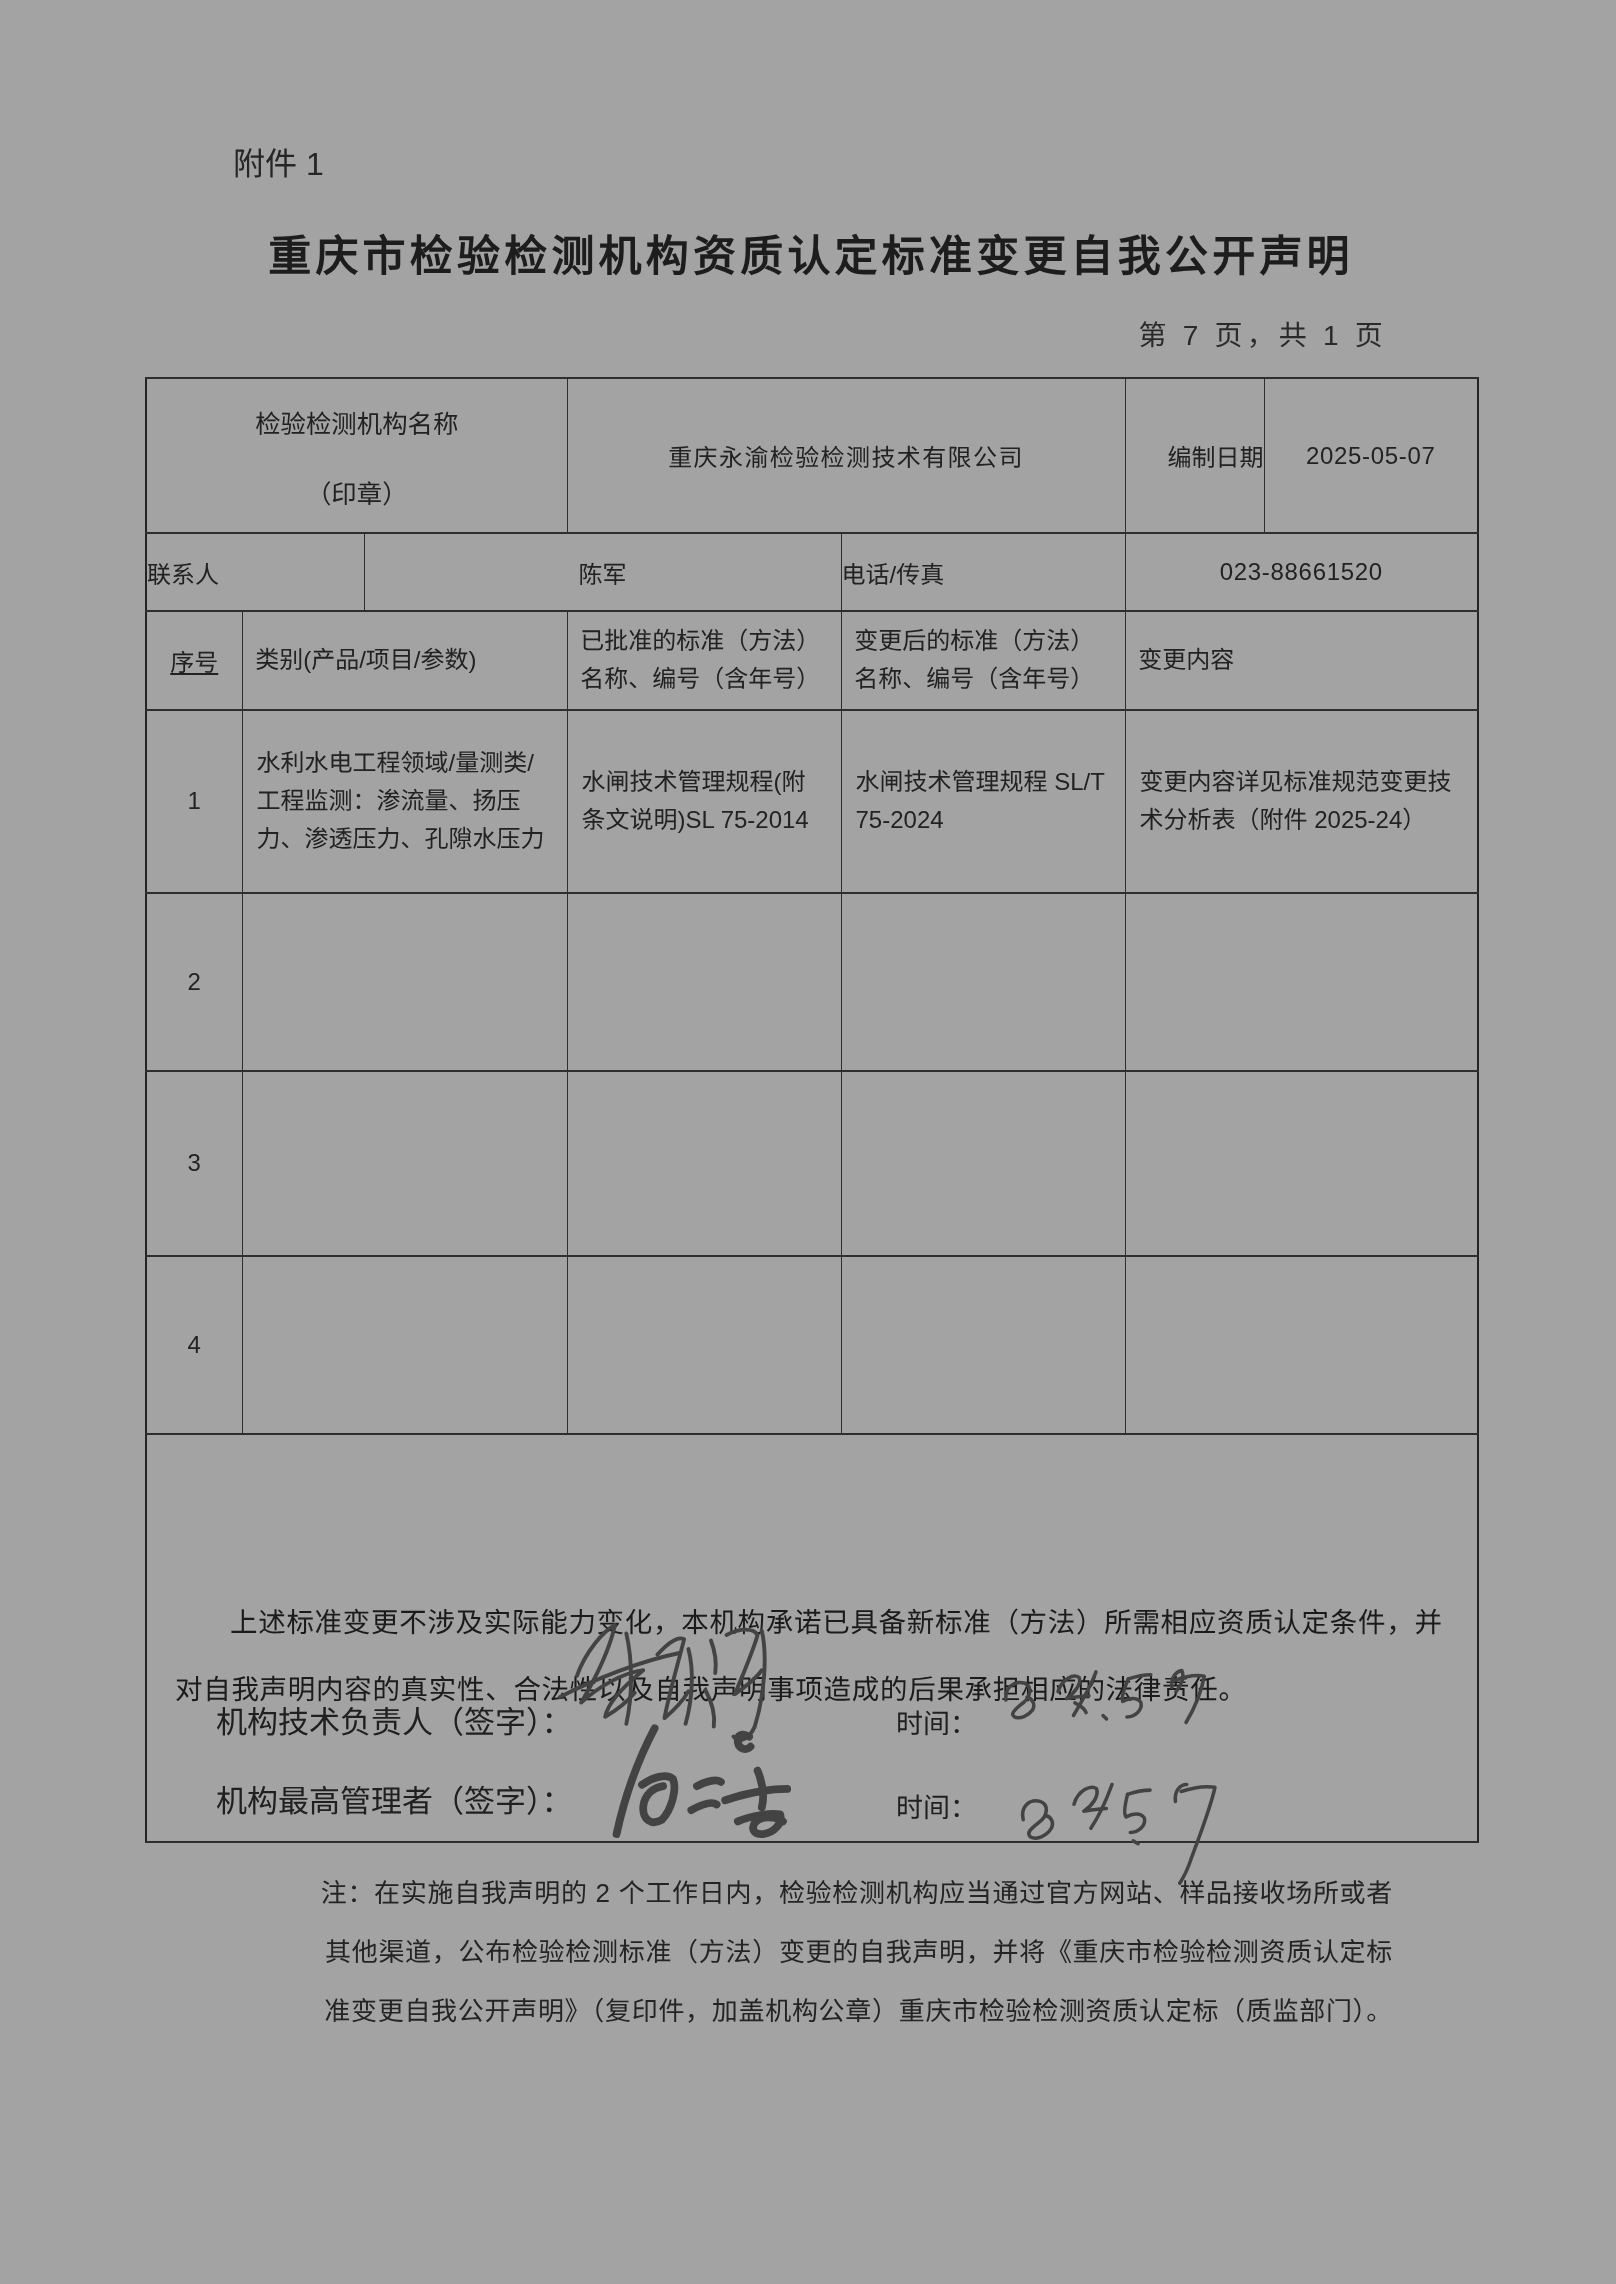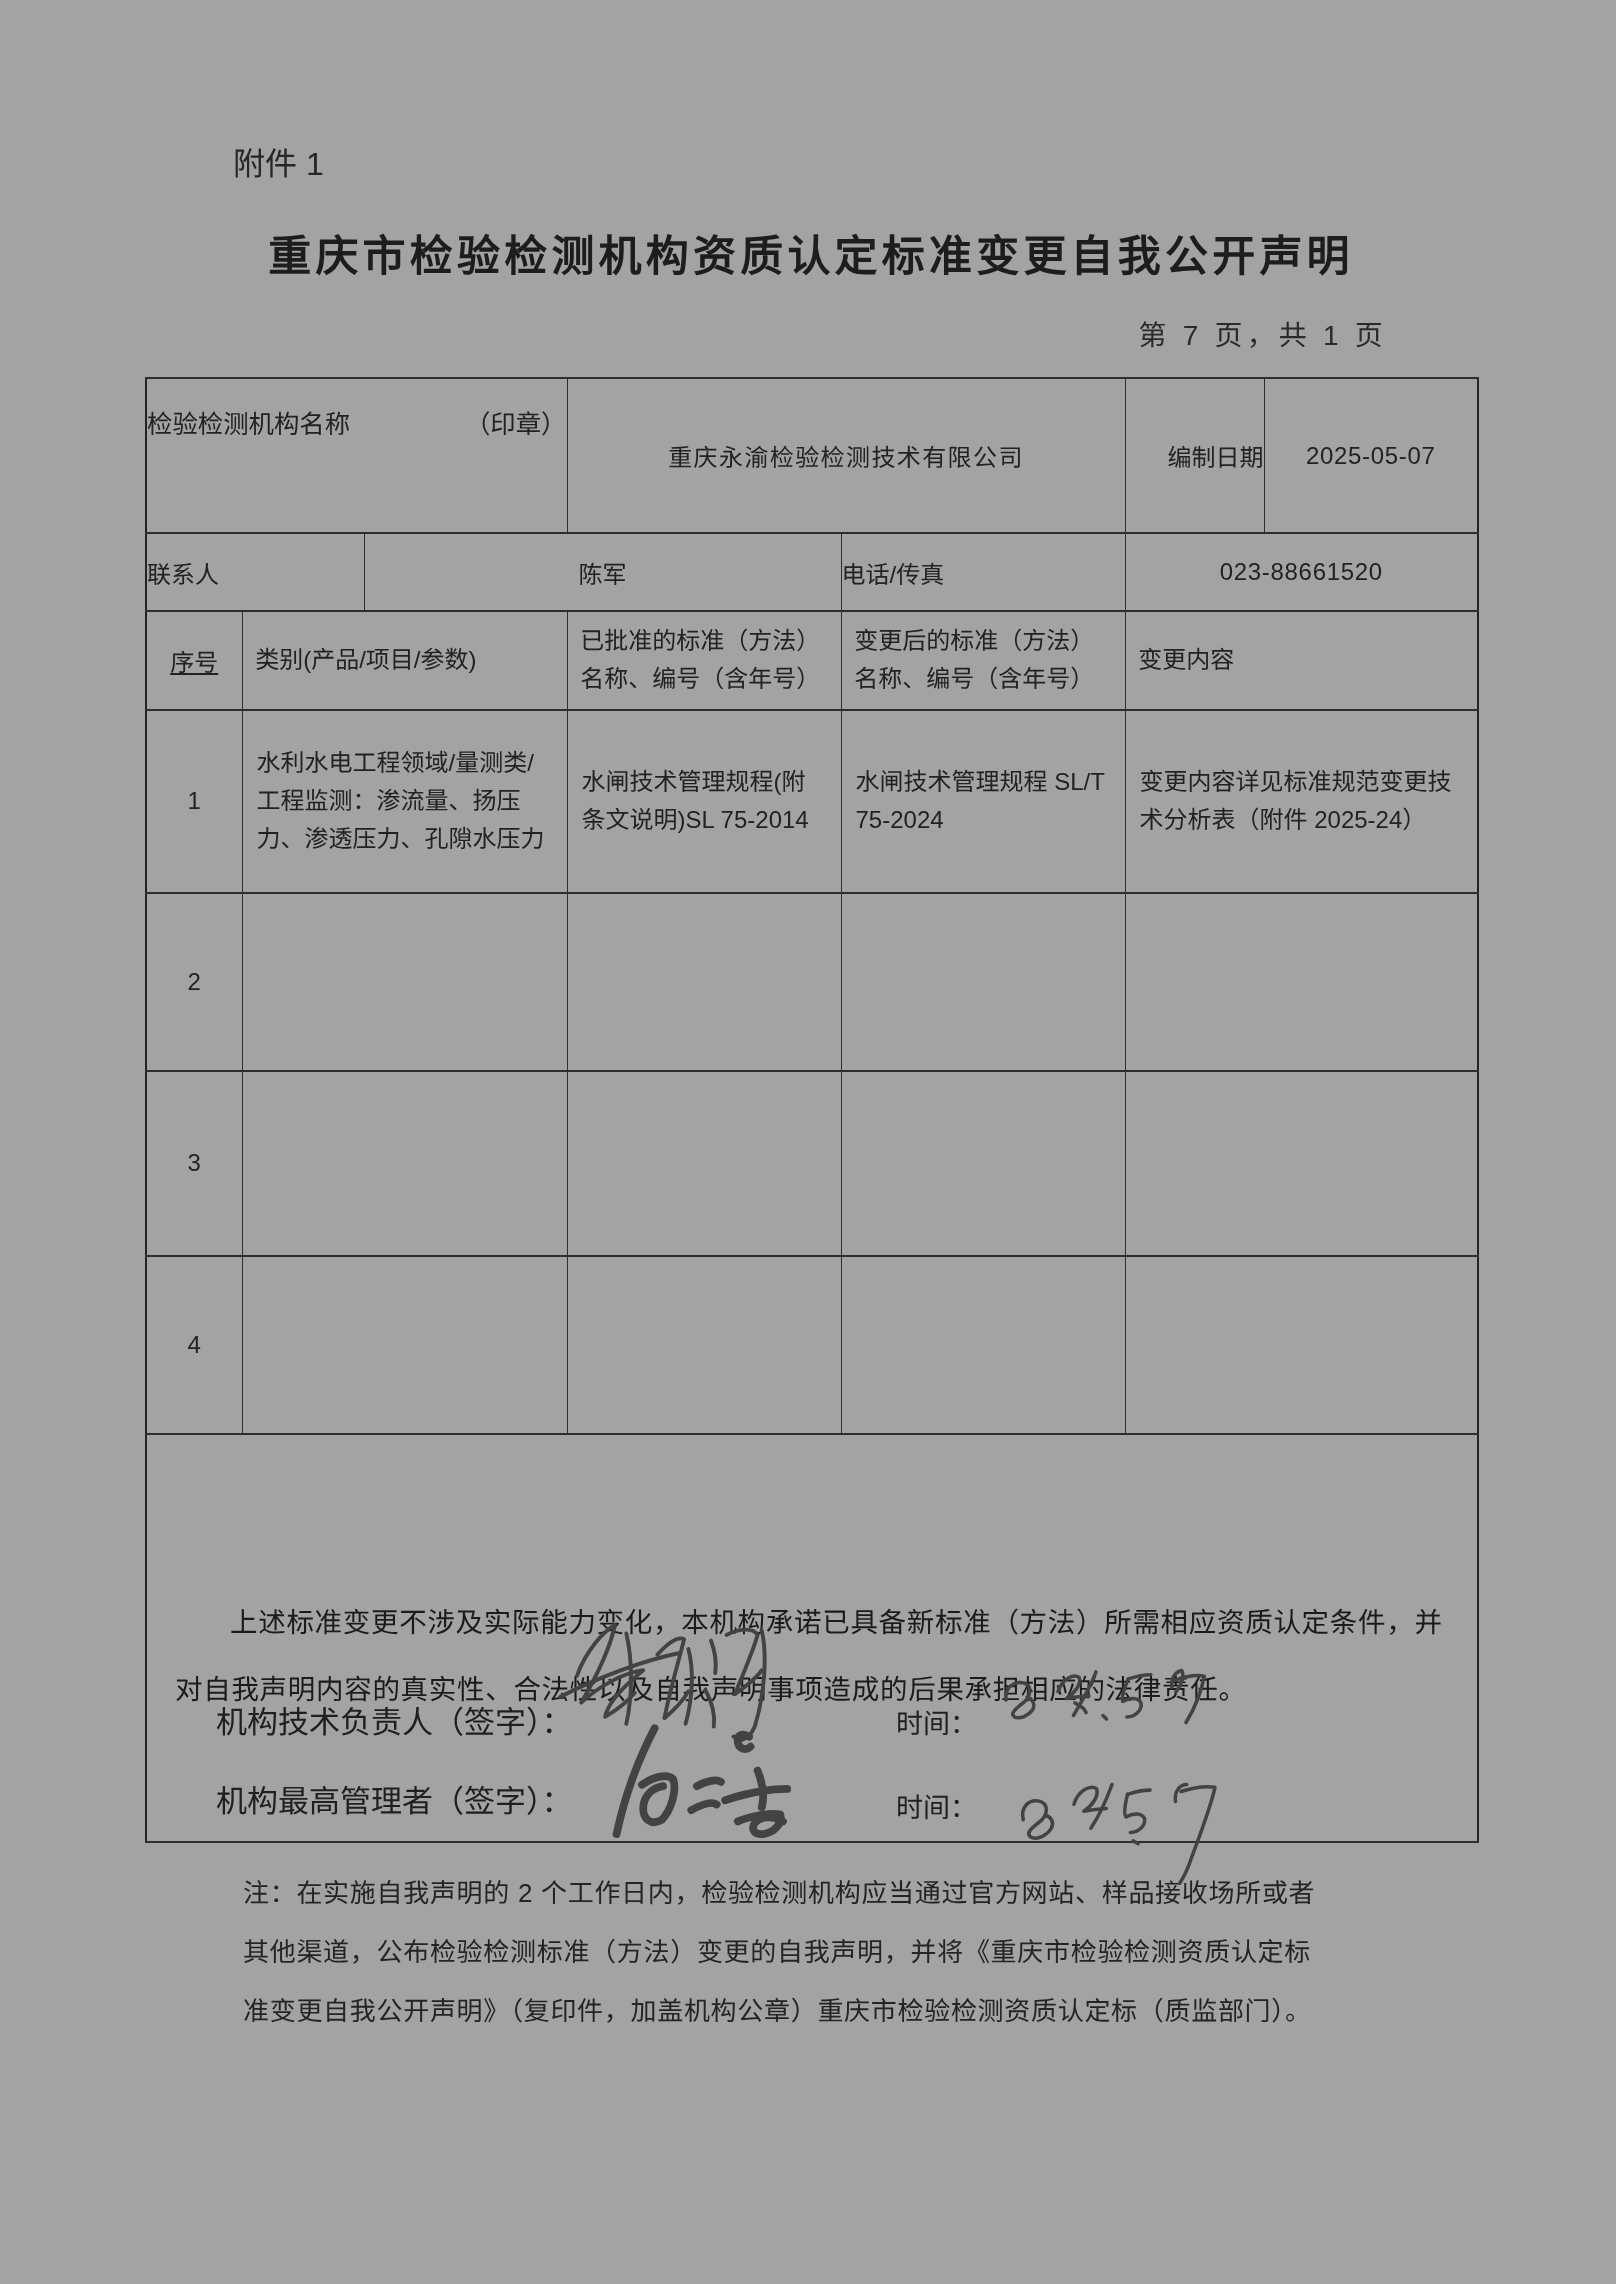--- a/index.html
+++ b/index.html
@@ -56,21 +56,21 @@
     color:#222;
     overflow:visible;
   }
   td.center { text-align:center;text-decoration:underline; }
   td.pad { padding:12.7px 14px; line-height:1.58; }
   .prewrap { white-space:pre-line; }
 
   .org-label-cell { text-align:center; }
   .org-label-inner {
     height:151px;
-    display:flex; flex-direction:row;
+    display:flex; flex-direction:column;
     justify-content:space-between;
     padding:24px 0 21px 0;
     font-size:25.4px;
   }
   .org-value { font-size:29px; text-align:center; letter-spacing:1.4px; }
   .date-label { font-size:25.4px; text-align:right; }
   .date-value { font-size:27px; text-align:center; letter-spacing:0.7px; }
   .contact-label,.phone-label { font-size:25.4px; text-align:left; }
   .contact-value { font-size:27px; text-align:center; }
   .phone-value { font-size:27px; text-align:center; letter-spacing:0.7px; }
@@ -117,21 +117,21 @@
 
   
   .note {
     margin:21px 0 0 243px;
     width:1150px;
     font-size:26px;
     line-height:2.28;
     color:#242424;
     letter-spacing:0.7px;
   }
-  .note .note-line { display:block; }
+  .note .note-line { display:block;text-align:right; }
 </style>
 </head>
 <body>
 
 <div class="sheet">
 
   <div class="attachment">附件 1</div>
 
   <h1 class="doc-title">重庆市检验检测机构资质认定标准变更自我公开声明</h1>
 

